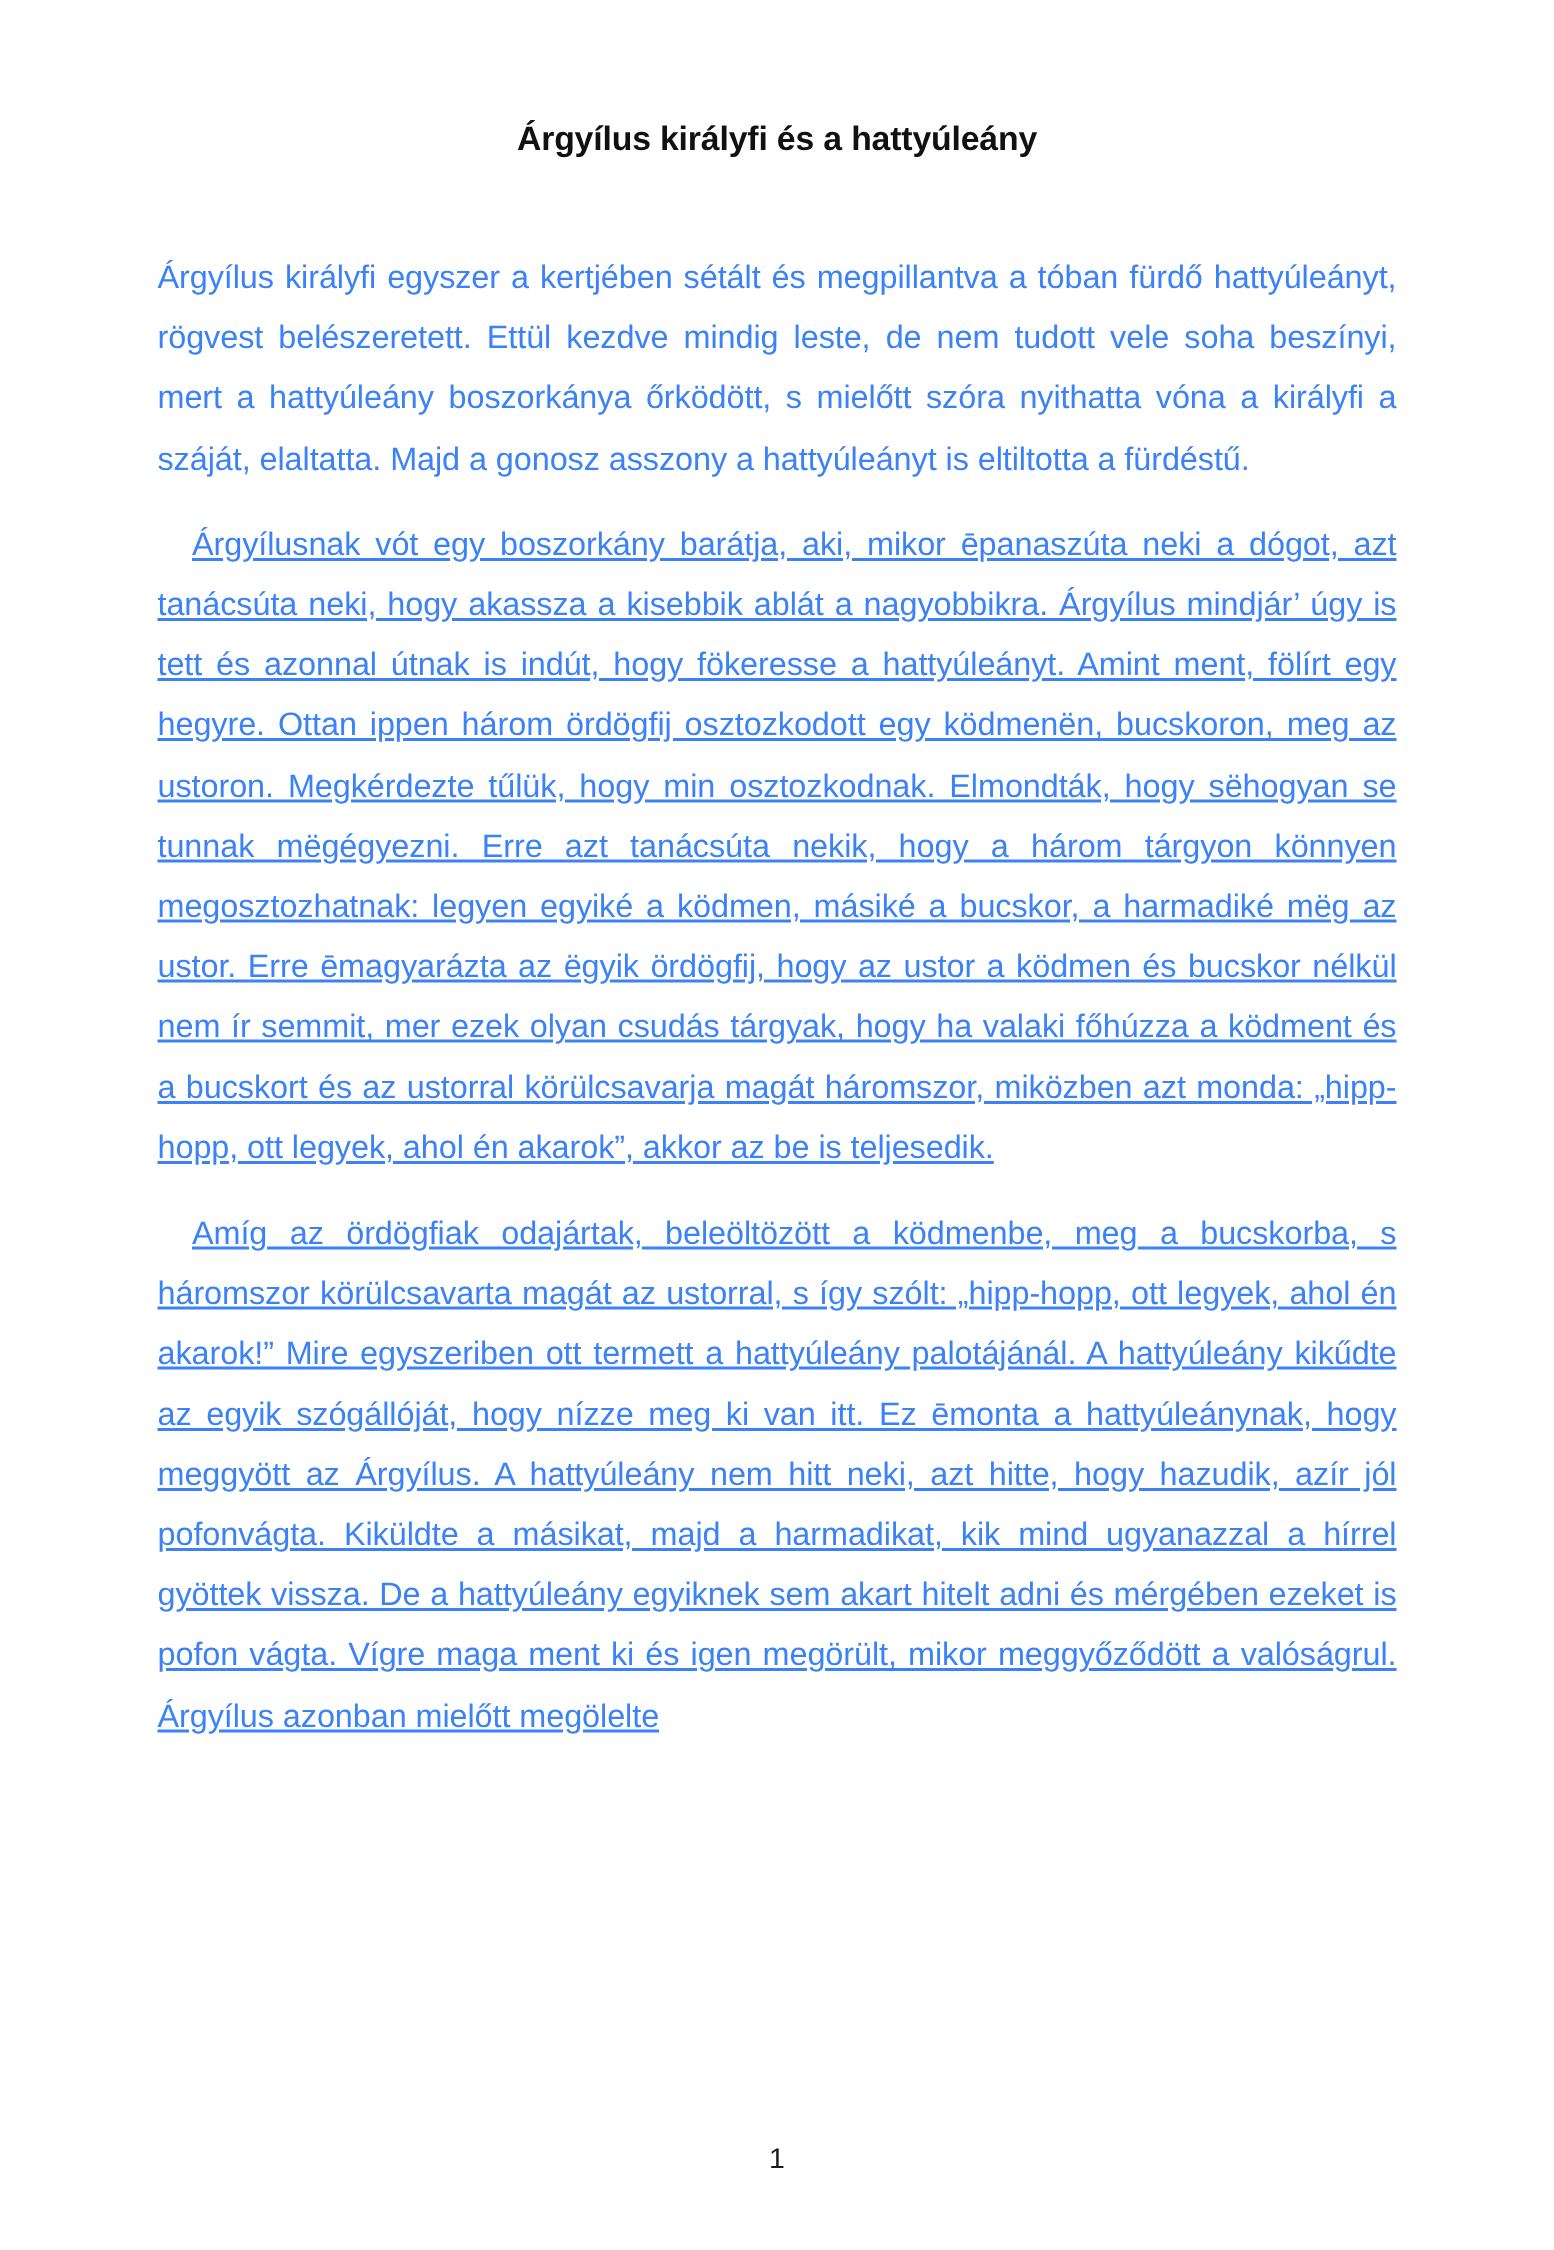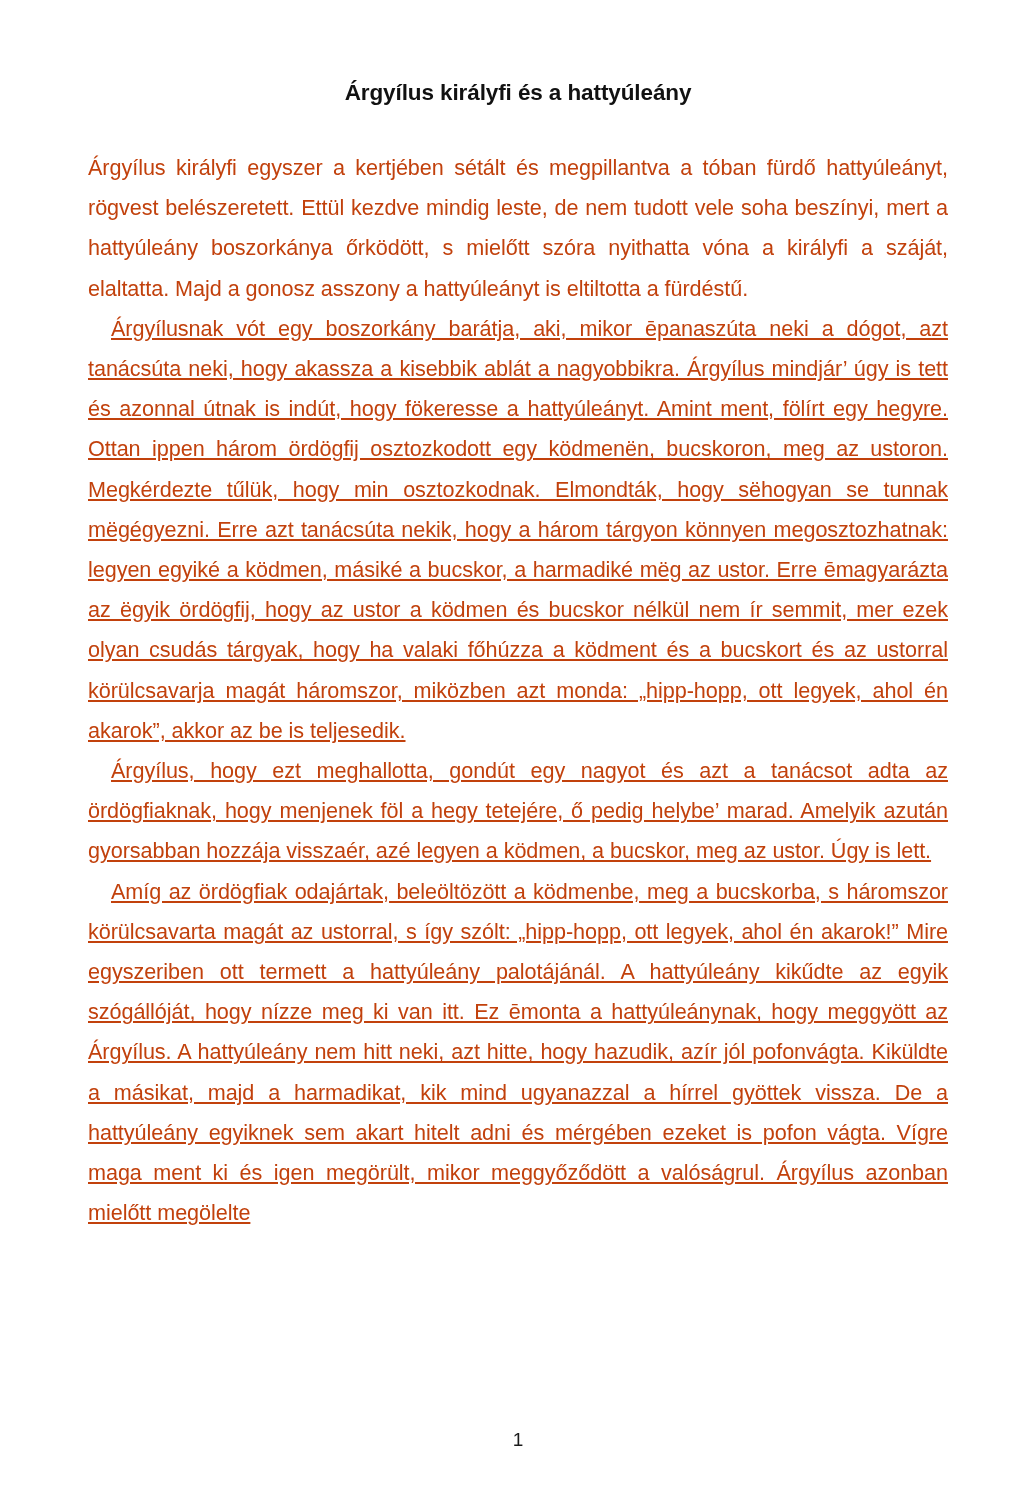--- a/index.html
+++ b/index.html
@@ -45,22 +45,22 @@
   .body-text {
     margin: 0;
     padding-top: 40px;
   }
 
   .para {
     font-size: 21.6px;
     line-height: 40.2px;
     text-align: justify;
     text-justify: inter-word;
-    margin: 0;
-    color: #c2410c;
+    margin: 17px;
+    color: #3b82f6;
     letter-spacing: -0.05px;
     word-spacing: 0px;
     hyphens: none;
   }
 
   .para.indent {
     text-indent: 23px;
     text-decoration: underline;
   }
 
@@ -88,21 +88,20 @@
 
 <div class="page">
 
   <div class="content">
 
     <h1 class="doc-title">Árgyílus királyfi és a hattyúleány</h1>
 
     <div class="body-text">
       <p class="para no-stretch">Árgyílus királyfi egyszer a kertjében sétált és megpillantva a tóban fürdő hattyúleányt, rögvest belészeretett. Ettül kezdve mindig leste, de nem tudott vele soha beszínyi, mert a hattyúleány boszorkánya őrködött, s mielőtt szóra nyithatta vóna a királyfi a száját, elaltatta. Majd a gonosz asszony a hattyúleányt is eltiltotta a fürdéstű.</p>
       <p class="para indent no-stretch">Árgyílusnak vót egy boszorkány barátja, aki, mikor ēpanaszúta neki a dógot, azt tanácsúta neki, hogy akassza a kisebbik ablát a nagyobbikra. Árgyílus mindjár’ úgy is tett és azonnal útnak is indút, hogy fökeresse a hattyúleányt. Amint ment, fölírt egy hegyre. Ottan ippen három ördögfij osztozkodott egy ködmenën, bucskoron, meg az ustoron. Megkérdezte tűlük, hogy min osztozkodnak. Elmondták, hogy sëhogyan se tunnak mëgégyezni. Erre azt tanácsúta nekik, hogy a három tárgyon könnyen megosztozhatnak: legyen egyiké a ködmen, másiké a bucskor, a harmadiké mëg az ustor. Erre ēmagyarázta az ëgyik ördögfij, hogy az ustor a ködmen és bucskor nélkül nem ír semmit, mer ezek olyan csudás tárgyak, hogy ha valaki főhúzza a ködment és a bucskort és az ustorral körülcsavarja magát háromszor, miközben azt monda: „hipp-hopp, ott legyek, ahol én akarok”, akkor az be is teljesedik.</p>
-      <p class="para indent no-stretch">Árgyílus, hogy ezt meghallotta, gondút egy nagyot és azt a tanácsot adta az ördögfiaknak, hogy menjenek föl a hegy tetejére, ő pedig helybe’ marad. Amelyik azután gyorsabban hozzája visszaér, azé legyen a ködmen, a bucskor, meg az ustor. Úgy is lett.</p>
       <p class="para indent no-stretch">Amíg az ördögfiak odajártak, beleöltözött a ködmenbe, meg a bucskorba, s háromszor körülcsavarta magát az ustorral, s így szólt: „hipp-hopp, ott legyek, ahol én akarok!” Mire egyszeriben ott termett a hattyúleány palotájánál. A hattyúleány kikűdte az egyik szógállóját, hogy nízze meg ki van itt. Ez ēmonta a hattyúleánynak, hogy meggyött az Árgyílus. A hattyúleány nem hitt neki, azt hitte, hogy hazudik, azír jól pofonvágta. Kiküldte a másikat, majd a harmadikat, kik mind ugyanazzal a hírrel gyöttek vissza. De a hattyúleány egyiknek sem akart hitelt adni és mérgében ezeket is pofon vágta. Vígre maga ment ki és igen megörült, mikor meggyőződött a valóságrul. Árgyílus azonban mielőtt megölelte</p>
     </div>
 
   </div>
 
   <div class="page-number">1</div>
 
 </div>
 
 </body></html>

